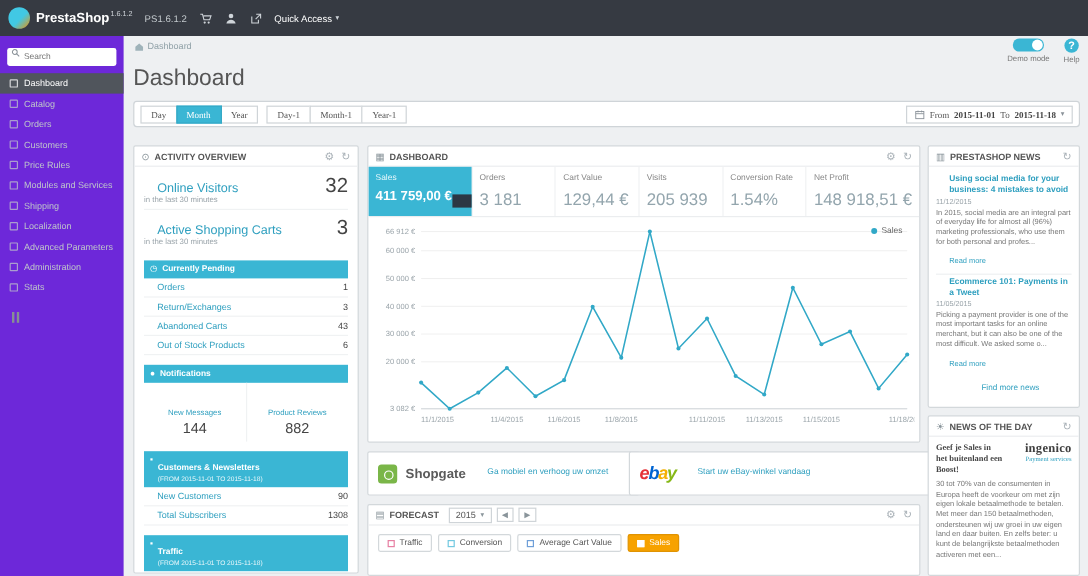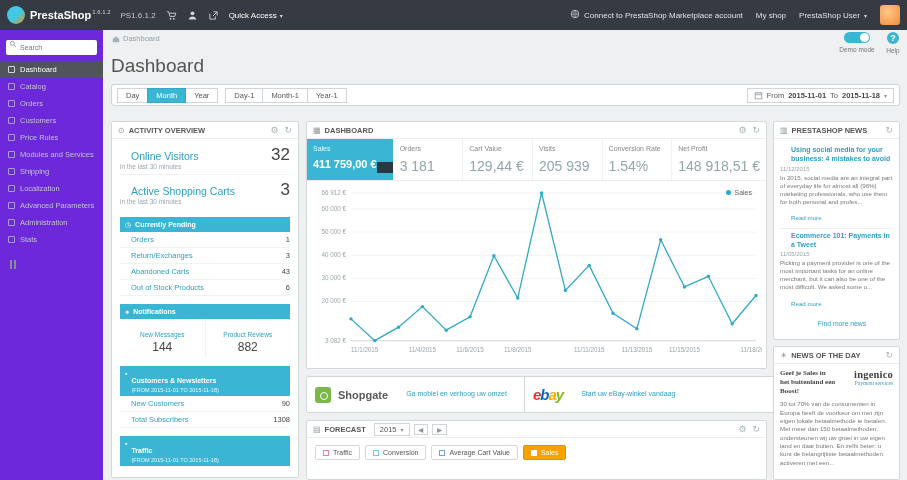--- a/index.html
+++ b/index.html
@@ -42,21 +42,21 @@
   #page-title{position:absolute;left:111px;top:42px;font-size:19px;color:#555;font-weight:400;}
   .demo-wrap{position:absolute;left:836px;top:32px;width:42px;text-align:center;}
   .toggle{width:26px;height:11px;background:#3ab6d4;border-radius:6px;margin:0 auto;position:relative;cursor:pointer;}
   .toggle .knob{position:absolute;right:1px;top:1px;width:9px;height:9px;background:#fff;border-radius:50%;}
   .tiny-label{font-size:6.5px;color:#777;margin-top:3px;}
   .help-wrap{position:absolute;left:881px;top:32px;width:24px;text-align:center;cursor:pointer;}
   .help-ico{width:12px;height:12px;border-radius:50%;background:#3ab6d4;color:#fff;font-size:9px;
     line-height:12px;margin:0 auto;font-weight:bold;}
   
   #toolbar{position:absolute;left:111px;top:84px;width:789px;height:22px;background:#fff;
-    border:1px solid #cfd4d8;border-radius:3px;display:flex;align-items:center;padding:0 5px;}
+    border:1px solid #cfd4d8;border-radius:3px;display:flex;align-items:center;padding:0 5px;font-family:Liberation Serif, serif;}
   .btn{height:15px;line-height:13px;padding:0 8px;font-size:7.5px;color:#555;background:#fff;
     border:1px solid #cfd4d8;cursor:pointer;margin-right:-1px;font-family:inherit;}
   .btn.active{background:#3ab6d4;color:#fff;border-color:#35a9c6;position:relative;z-index:1;}
   .btn.gap{margin-left:8px;}
   .date-box{margin-left:auto;height:15px;border:1px solid #cfd4d8;display:flex;align-items:center;
     font-size:7.5px;color:#555;padding:0 6px;gap:4px;background:#fff;cursor:pointer;}
   .date-box svg{width:9px;height:9px;}
   .date-box b{font-weight:bold;color:#444;}
   
   .panel{position:absolute;background:#fff;border:1px solid #d3d8db;border-radius:2px;overflow:hidden;}
@@ -73,21 +73,21 @@
   .sub{font-size:6.5px;color:#9aa4aa;margin:-2px 0 5px;border-bottom:1px solid #f0f2f3;padding-bottom:4px;}
   .sec-bar{background:#3ab6d4;color:#fff;padding:3px 5px;display:flex;gap:4px;align-items:flex-start;margin-top:8px;}
   .sec-ico{font-size:7px;line-height:9px;}
   .sec-t{font-size:7px;font-weight:bold;line-height:9px;}
   .sec-sub{font-size:5.5px;font-weight:normal;opacity:.9;}
   .act-row{display:flex;justify-content:space-between;align-items:center;height:16px;
     border-bottom:1px solid #f0f2f3;font-size:7.5px;}
   .act-row .lbl{color:#2e9fbf;cursor:pointer;}
   .act-row .val{color:#444;}
   .notif-grid{display:flex;text-align:center;}
-  .notif-cell{flex:1;padding:12px 0 4px;border-right:1px solid #f0f2f3;cursor:pointer;}
+  .notif-cell{flex:1;padding:22px 0 4px;border-right:1px solid #f0f2f3;cursor:pointer;}
   .notif-cell:last-child{border-right:none;}
   .notif-lbl{color:#2e9fbf;font-size:6.5px;}
   .notif-val{color:#444;font-size:12px;margin-top:2px;}
   .ga-link{color:#2e9fbf;font-size:7px;padding:6px 0 2px;display:flex;gap:4px;align-items:center;}
   
   #dashpanel{left:306px;top:121px;width:461px;height:248px;}
   .kpis{display:flex;border-bottom:1px solid #ebedef;}
   .kpi{flex:1;padding:6px 6px;border-left:1px solid #f0f2f3;min-height:40px;cursor:pointer;}
   .kpi:first-child{border-left:none;}
   .k-l{font-size:7px;color:#888;}
@@ -163,35 +163,20 @@
       <svg viewBox="0 0 12 12">
         <path d="M2 4v6h6V7" fill="none" stroke="#cfd4d9"></path>
         <path d="M6 2h4v4" fill="none" stroke="#cfd4d9"></path>
         <path d="M10 2L5.5 6.5" stroke="#cfd4d9"></path>
       </svg>
     </span>
   <span class="quick">
       <span>Quick Access</span>
       <span class="caret">▾</span>
     </span>
-  <span class="top-right">
-    <span class="mk">
-        <span><svg viewBox="0 0 12 12">
-            <circle cx="6" cy="6" r="4.5" fill="none" stroke="#cfd4d9"></circle>
-            <path d="M1.5 6h9M6 1.5c1.8 2 1.8 7 0 9c-1.8-2-1.8-7 0-9z" fill="none" stroke="#cfd4d9" stroke-width=".7"></path>
-          </svg></span>
-        <span>Connect to PrestaShop Marketplace account</span>
-      </span>
-    <span>My shop</span>
-    <span class="mk">
-        <span>PrestaShop User</span>
-        <span class="caret">▾</span>
-      </span>
-    <span class="avatar"></span>
-  </span>
 </header>
 
 <aside id="sidebar">
   <div class="side-search">
     <svg viewBox="0 0 12 12">
         <circle cx="5" cy="5" r="3" fill="none" stroke="#8a9299" stroke-width="1.3"></circle>
         <path d="M7.3 7.3L10.5 10.5" stroke="#8a9299" stroke-width="1.3"></path>
       </svg>
     <input placeholder="Search" style="">
   </div>

